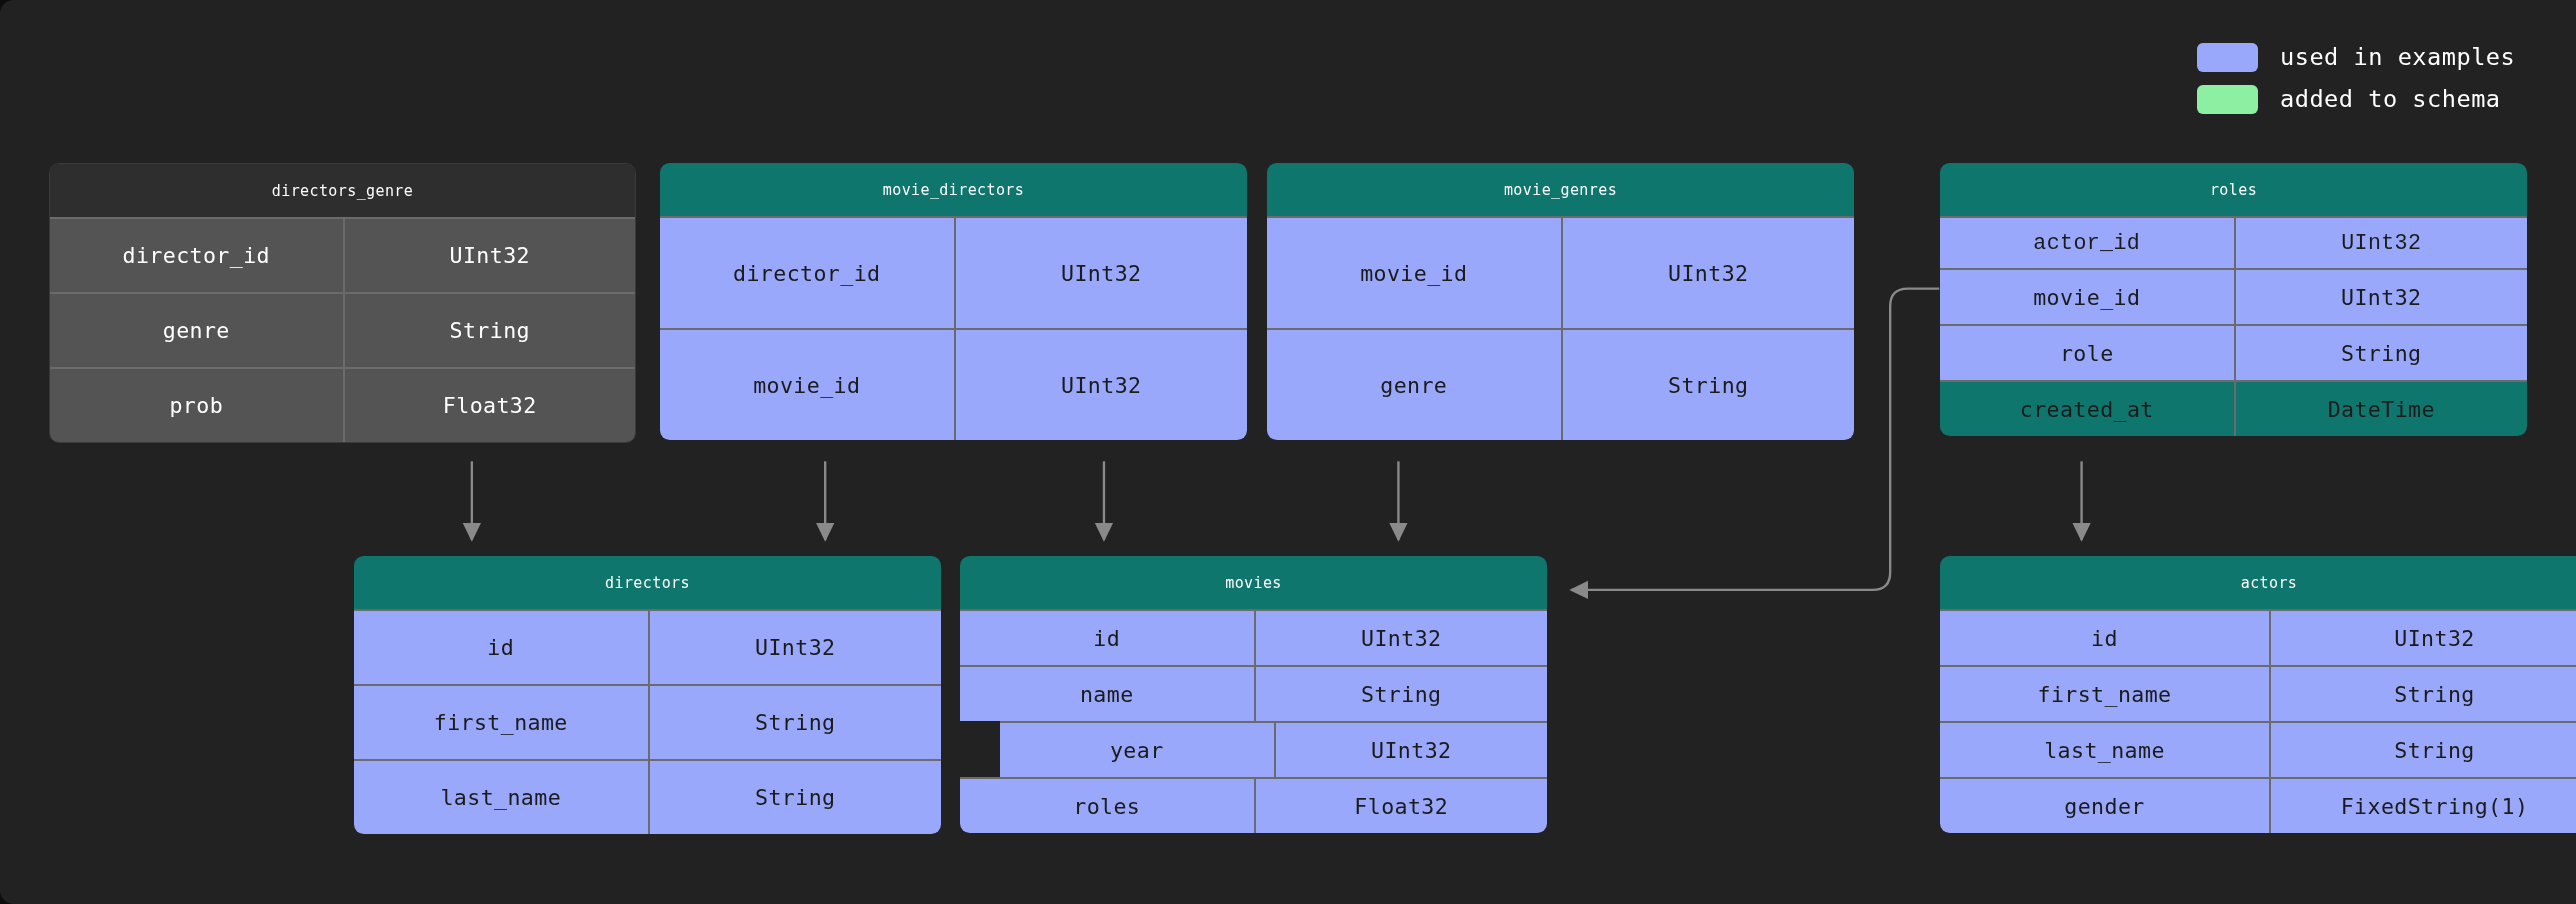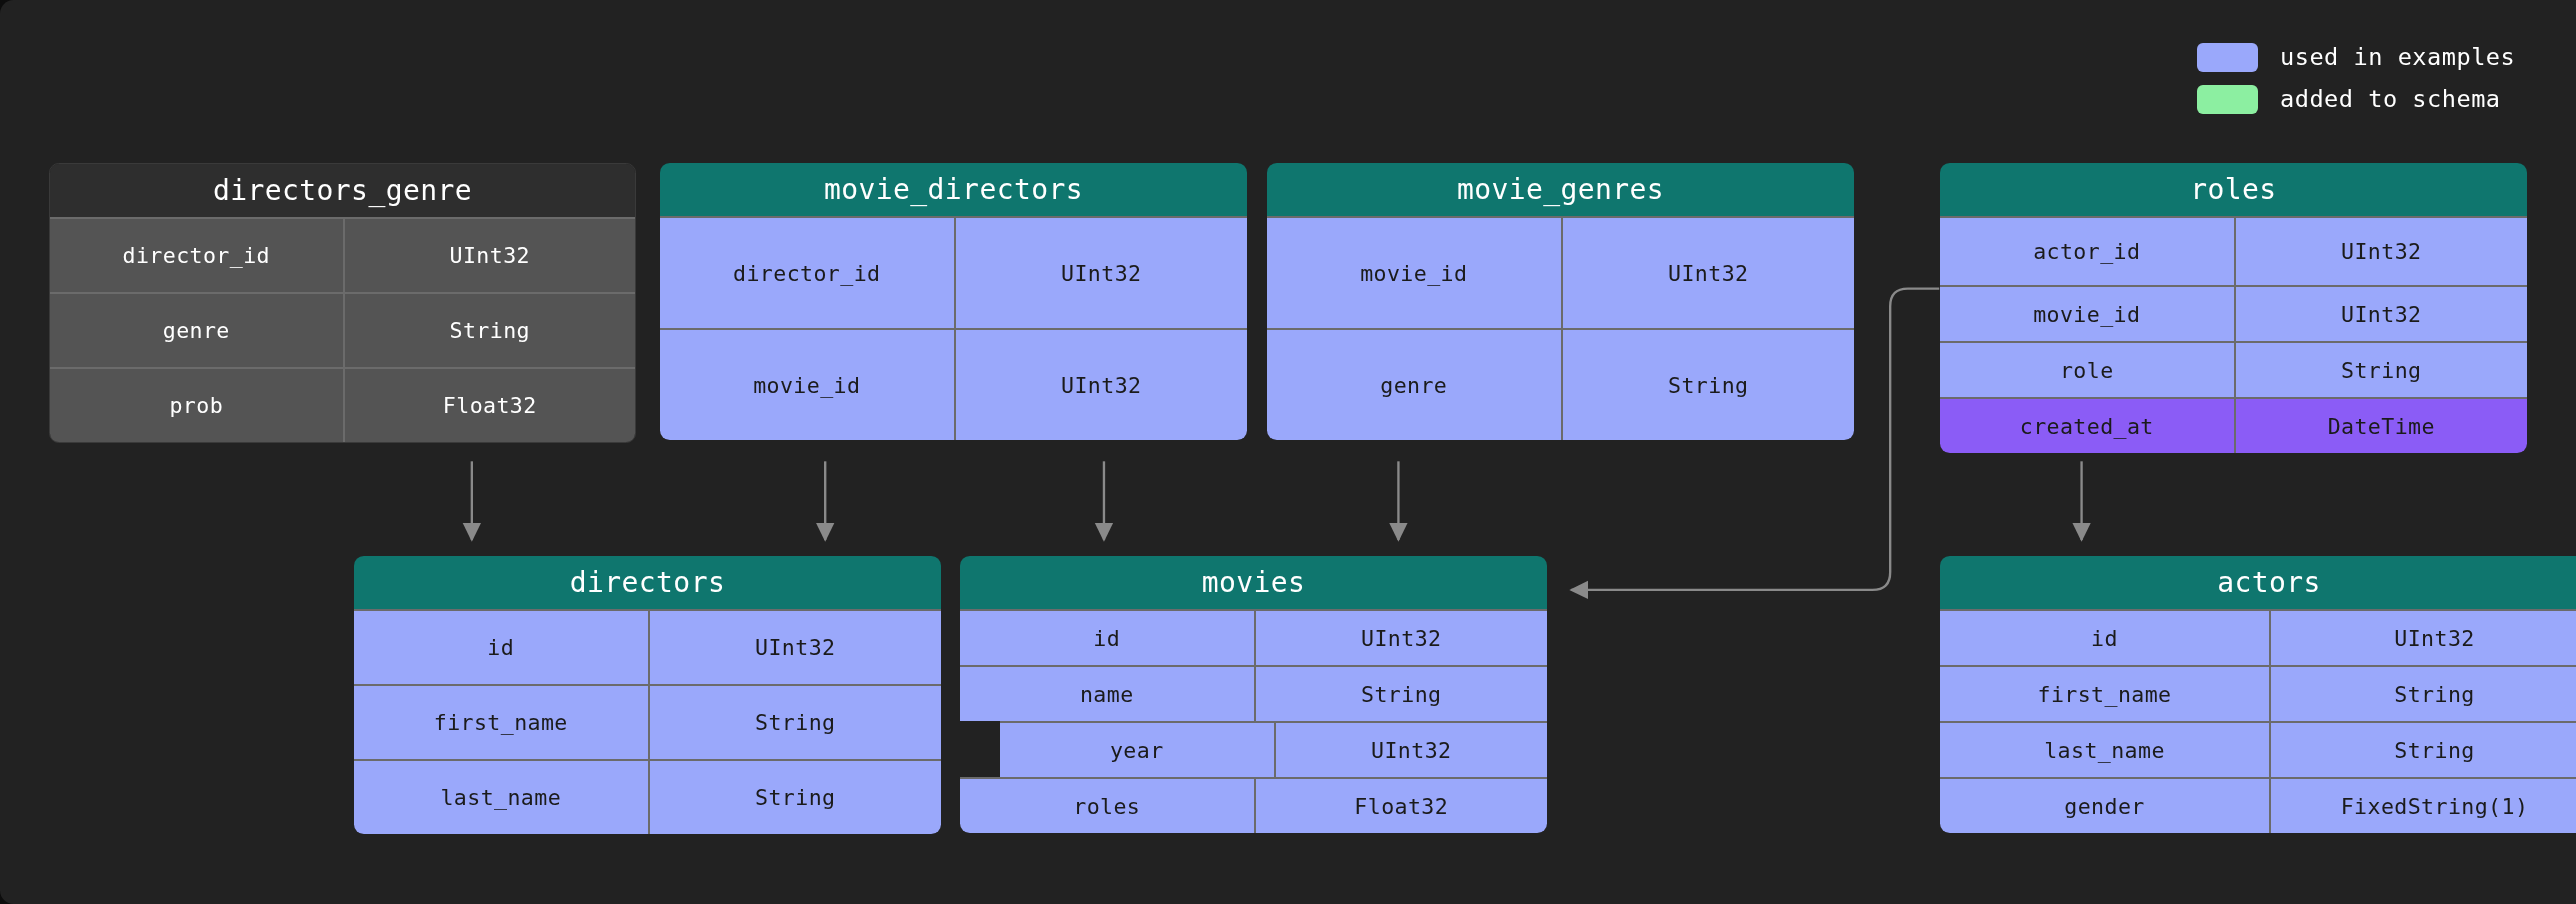--- a/index.html
+++ b/index.html
@@ -56,21 +56,21 @@
     border-radius: 9.8px;
     overflow: hidden;
     box-sizing: border-box;
   }
   .table-title {
     height: 53px;
     display: flex;
     align-items: center;
     justify-content: center;
     color: #ffffff;
-    font-size: 28px;
+    font-size: 15px;
     letter-spacing: 0.4px;
   }
   .table.muted .table-title {
     background: #2e2e2e;
   }
   .table.hl .table-title {
     background: #0f766e;
   }
   .trow {
     display: flex;
@@ -91,21 +91,21 @@
   .tcell.right {
     border-left: 2px solid #6b6b6b;
   }
   
   .table.muted .trow { background: #545454; }
   .table.muted .tcell { color: #ffffff; }
   
   .table.hl .trow { background: #9aa8fb; }
   .table.hl .tcell { color: #1b1b1b; }
   
-  .table .trow.added { background: #8b5cf6; }
+  .table .trow.added { background: #0f766e; }
   .table .trow.added .tcell { color: #1b1b1b; }
 
   .table.muted { border: 1px solid #3a3a3a; }
 
   
   #connectors {
     position: absolute;
     left: 0;
     top: 0;
     width: 2576px;
@@ -186,21 +186,21 @@
       <div class="tcell right">UInt32</div>
     </div>
     <div class="trow" style="height:112px;">
       <div class="tcell">genre</div>
       <div class="tcell right">String</div>
     </div>
   </div>
 
   <div class="table hl" style="left:1940px; top:163px; width:587px;">
     <div class="table-title">roles</div>
-    <div class="trow" style="height:69px;">
+    <div class="trow" style="height:52px;font-family:Liberation Mono, monospace;">
       <div class="tcell">actor_id</div>
       <div class="tcell right">UInt32</div>
     </div>
     <div class="trow" style="height:56px;">
       <div class="tcell">movie_id</div>
       <div class="tcell right">UInt32</div>
     </div>
     <div class="trow" style="height:56px;">
       <div class="tcell">role</div>
       <div class="tcell right">String</div>

